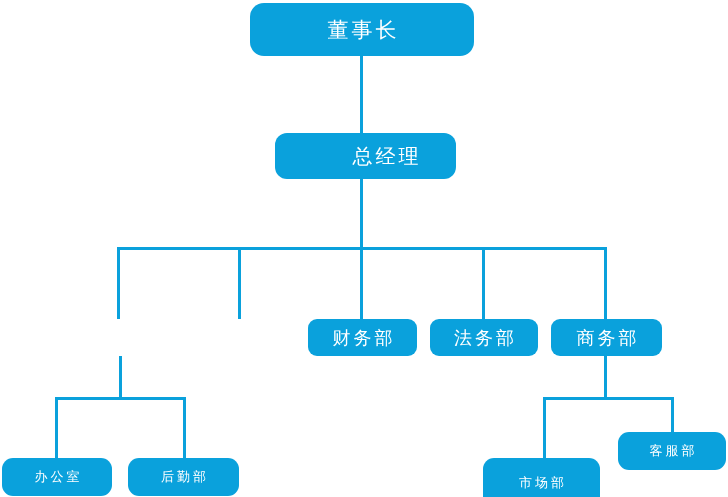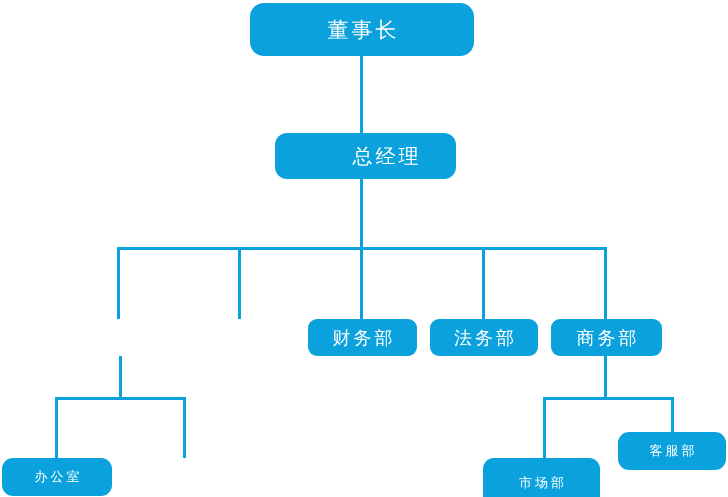--- a/index.html
+++ b/index.html
@@ -78,20 +78,23 @@
   <div class="node lvl3" style="left:551px; top:319px; width:111px; height:37px;">
     <span>商务部</span>
   </div>
   <div class="node lvl3" style="left:430px; top:319px; width:108px; height:37px;">
     <span>法务部</span>
   </div>
 
   <div class="node lvl4" style="left:2px; top:458px; width:110px; height:38px;">
     <span>办公室</span>
   </div>
+  <div class="node lvl4" style="left:128px; top:458px; width:111px; height:38px;">
+    <span>后勤部</span>
+  </div>
   <div class="node lvl4" style="left:483px; top:458px; width:117px; height:49px;">
     <span>市场部</span>
   </div>
   <div class="node lvl4" style="left:618px; top:432px; width:108px; height:38px;">
     <span>客服部</span>
   </div>
 
 </div>
 
 </body></html>

